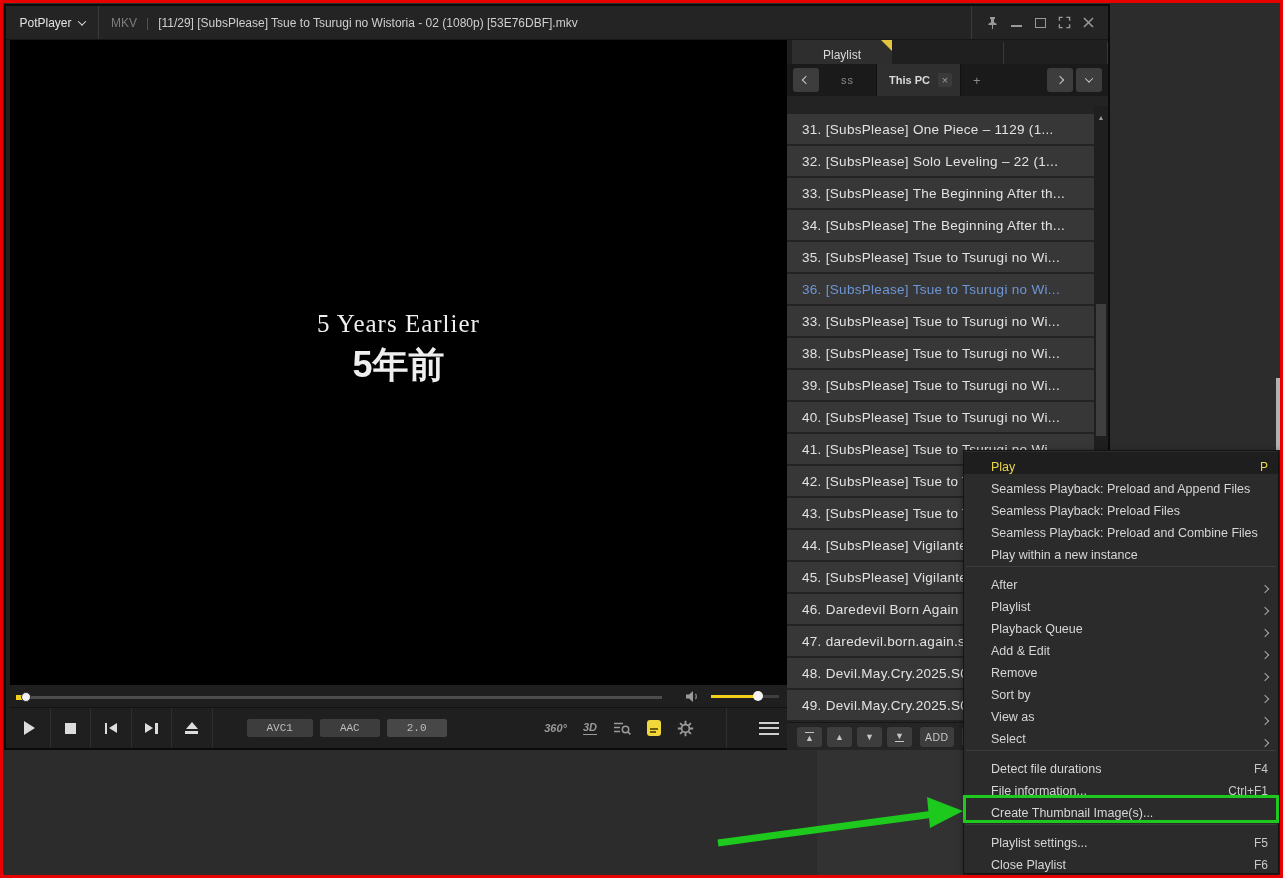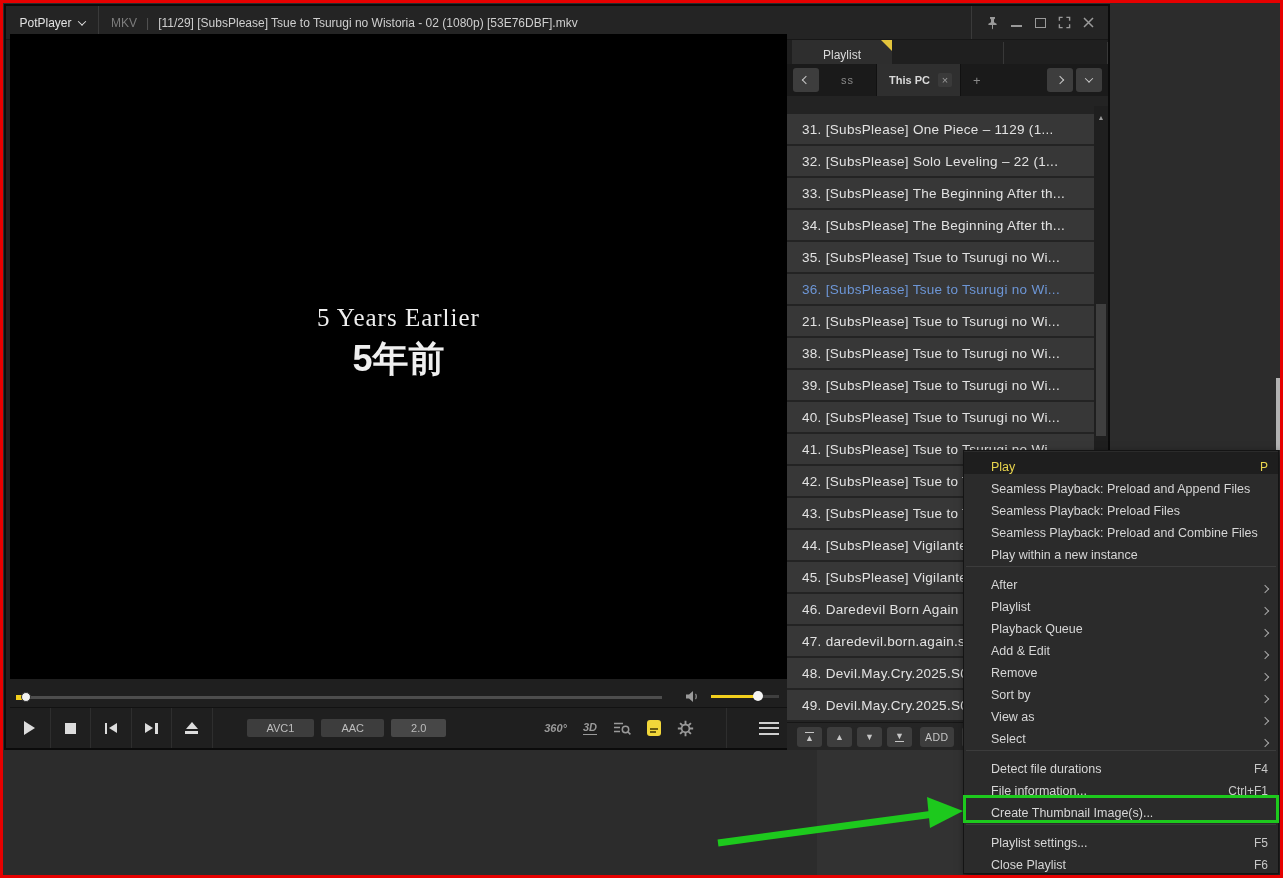--- a/index.html
+++ b/index.html
@@ -26,21 +26,21 @@
   .tb-codec { color:#7c7c7c; margin-left:12px; }
   .tb-sep { color:#555; margin:0 9px; }
   .tb-file { color:#cfcfcf; white-space:nowrap; }
   .tb-controls { margin-left:auto; height:100%; display:flex; align-items:center;
                  border-left:1px solid #3a3a3a; padding:0 8px; }
   .tb-btn { width:24px; height:24px; display:flex; align-items:center; justify-content:center; color:#9a9a9a; }
   .minimize-bar { width:11px; height:2px; background:#9a9a9a; margin-top:6px; }
   .restore-box { width:11px; height:10px; border:1.5px solid #9a9a9a; }
 
   
-  .video { position:absolute; left:4px; top:28px; width:777px; height:645px; background:#000; }
+  .video { position:absolute; left:4px; top:34px; width:777px; height:645px; background:#000; }
   .vid-caption { position:absolute; left:0; top:270px; width:100%; text-align:center; color:#efefef; }
   .cap1 { font-family:"Liberation Serif", serif; font-size:25px; letter-spacing:1px;
           text-shadow:0 0 4px #000, 0 0 8px #000; }
   .cap2 { font-size:36px; font-weight:bold; margin-top:3px; text-shadow:0 0 4px #000, 0 0 9px #000; }
 
   
   .controlbar { position:absolute; left:4px; top:679px; width:777px; height:63px; background:#1f1f1f; }
   .seek-row { position:absolute; left:0; top:0; width:100%; height:22px; }
   .seek-track { position:absolute; left:6px; top:11px; width:646px; height:3px; background:#4d4d4d; }
   .seek-played { position:absolute; left:6px; top:10px; width:7px; height:5px; background:#f2cf1d; }
@@ -63,21 +63,21 @@
   .vbar { width:2.5px; height:11px; background:#dcdcdc; }
   .eject { display:flex; flex-direction:column; align-items:center; gap:2px; }
   .tri-up { width:0; height:0; border-left:6px solid transparent; border-right:6px solid transparent; border-bottom:7px solid #dcdcdc; }
   .hbar { width:13px; height:2.5px; background:#dcdcdc; }
 
   .time-block { display:flex; align-items:center; margin-left:12px; font-size:13px; white-space:nowrap; }
   .t-cur { color:#ececec; }
   .t-sep { color:#7d7d7d; margin:0 5px; }
   .t-tot { color:#8a8a8a; }
   .badges { display:flex; align-items:center; gap:7px; margin-left:34px; }
-  .badge { background:#3d3d3d; color:#bdbdbd; font-size:11px; padding:3px 20px; border-radius:2px; }
+  .badge { background:#3d3d3d; color:#bdbdbd; font-size:11px; padding:3px 20px; border-radius:2px;font-family:Liberation Mono, monospace; }
   .badge.alt { background:#474747; }
 
   .right-icons { margin-left:auto; display:flex; align-items:center; gap:16px; padding-right:8px; }
   .ric { color:#9a9a9a; font-size:11px; font-weight:bold; display:flex; align-items:center;font-style:italic; }
   .txt-3d { border-bottom:1.5px solid #9a9a9a; padding-bottom:1px; }
   .sub-icon { width:14px; height:16px; background:#f2d73a; border-radius:3px; position:relative; }
   .sub-icon::before, .sub-icon::after { content:""; position:absolute; left:3px; height:1.6px; background:#6b5c10; }
   .sub-icon::before { bottom:6px; width:8px; }
   .sub-icon::after { bottom:3px; width:6px; }
   .ctrl-divider { width:1px; align-self:stretch; background:#2e2e2e; margin:0 0 0 16px; }
@@ -323,21 +323,21 @@
           <div class="pl-row">
             <span class="pl-text">34. [SubsPlease] The Beginning After th...</span>
           </div>
           <div class="pl-row">
             <span class="pl-text">35. [SubsPlease] Tsue to Tsurugi no Wi...</span>
           </div>
           <div class="pl-row current">
             <span class="pl-text">36. [SubsPlease] Tsue to Tsurugi no Wi...</span>
           </div>
           <div class="pl-row">
-            <span class="pl-text">21. [SubsPlease] Tsue to Tsurugi no Wi...</span>
+            <span class="pl-text">33. [SubsPlease] Tsue to Tsurugi no Wi...</span>
           </div>
           <div class="pl-row">
             <span class="pl-text">38. [SubsPlease] Tsue to Tsurugi no Wi...</span>
           </div>
           <div class="pl-row">
             <span class="pl-text">39. [SubsPlease] Tsue to Tsurugi no Wi...</span>
           </div>
           <div class="pl-row">
             <span class="pl-text">40. [SubsPlease] Tsue to Tsurugi no Wi...</span>
           </div>

